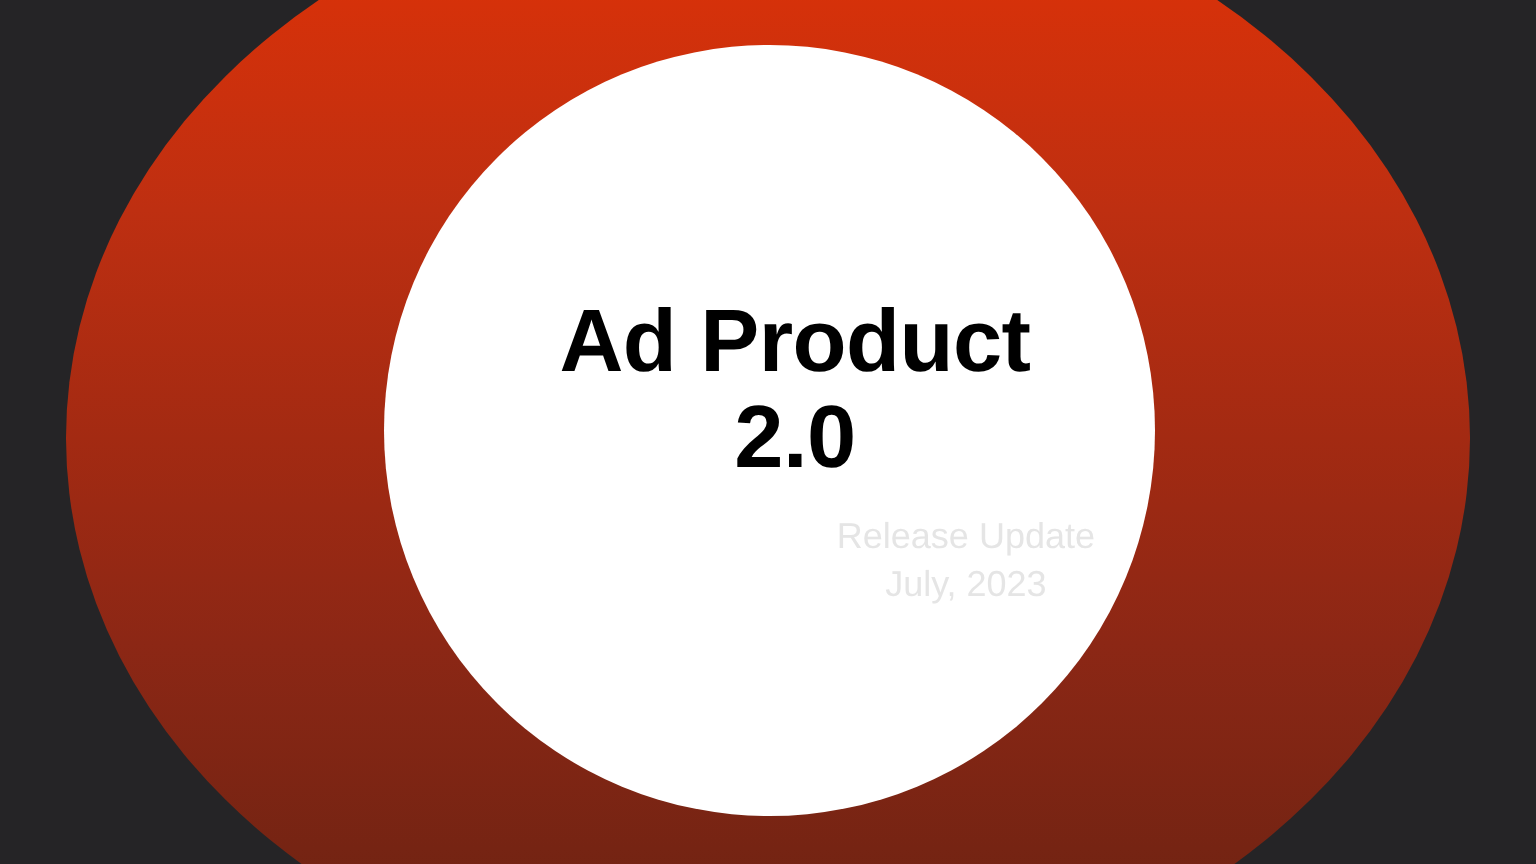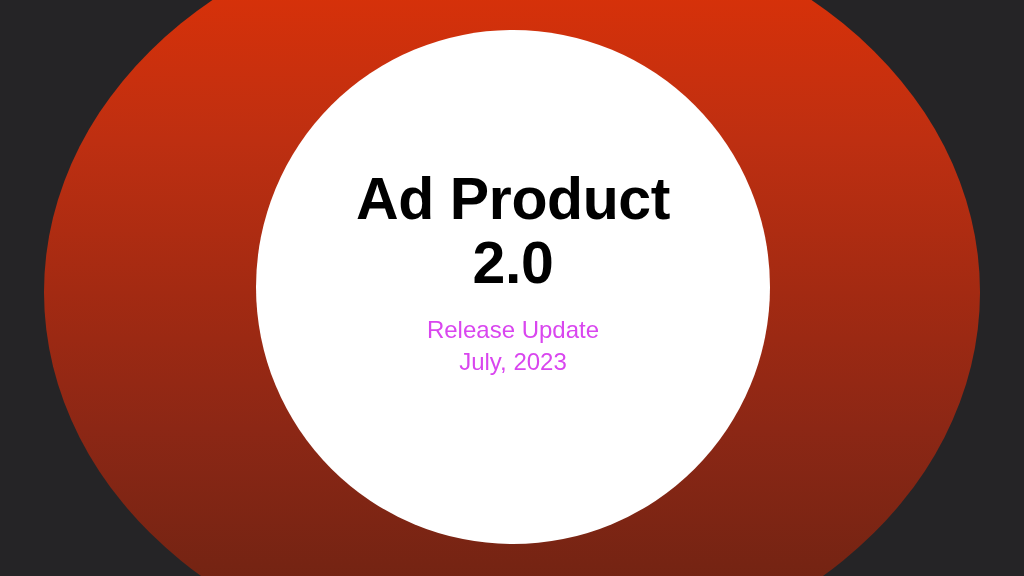--- a/index.html
+++ b/index.html
@@ -38,45 +38,45 @@
     left: 256px;
     top: 30px;
     width: 514px;
     height: 514px;
     border-radius: 50%;
     background: #FFFFFF;
   }
   #title-block {
     position: absolute;
     left: 256px;
-    top: 16px;
+    top: 44px;
     width: 514px;
     height: 514px;
     display: flex;
     flex-direction: column;
-    align-items: center;
+    align-items: flex-end;
     justify-content: center;
     text-align: center;
     box-sizing: border-box;
     padding: 0 40px;
   }
   #slide-title {
     font-size: 59px;
     font-weight: bold;
     line-height: 1.08;
     color: #000000;
     letter-spacing: -0.4px;
     margin: 0 0 6px 0;
     max-width: 400px;
   }
   #slide-subtitle {
     font-size: 24px;
     font-weight: normal;
     line-height: 1.34;
-    color: #d946ef;
+    color: #e5e5e5;
     margin: 12px 0 0 0;
   }
   #slide-subtitle .sub-line {
     display: block;
   }
 </style>
 </head>
 <body>
 
 <div id="slide">

